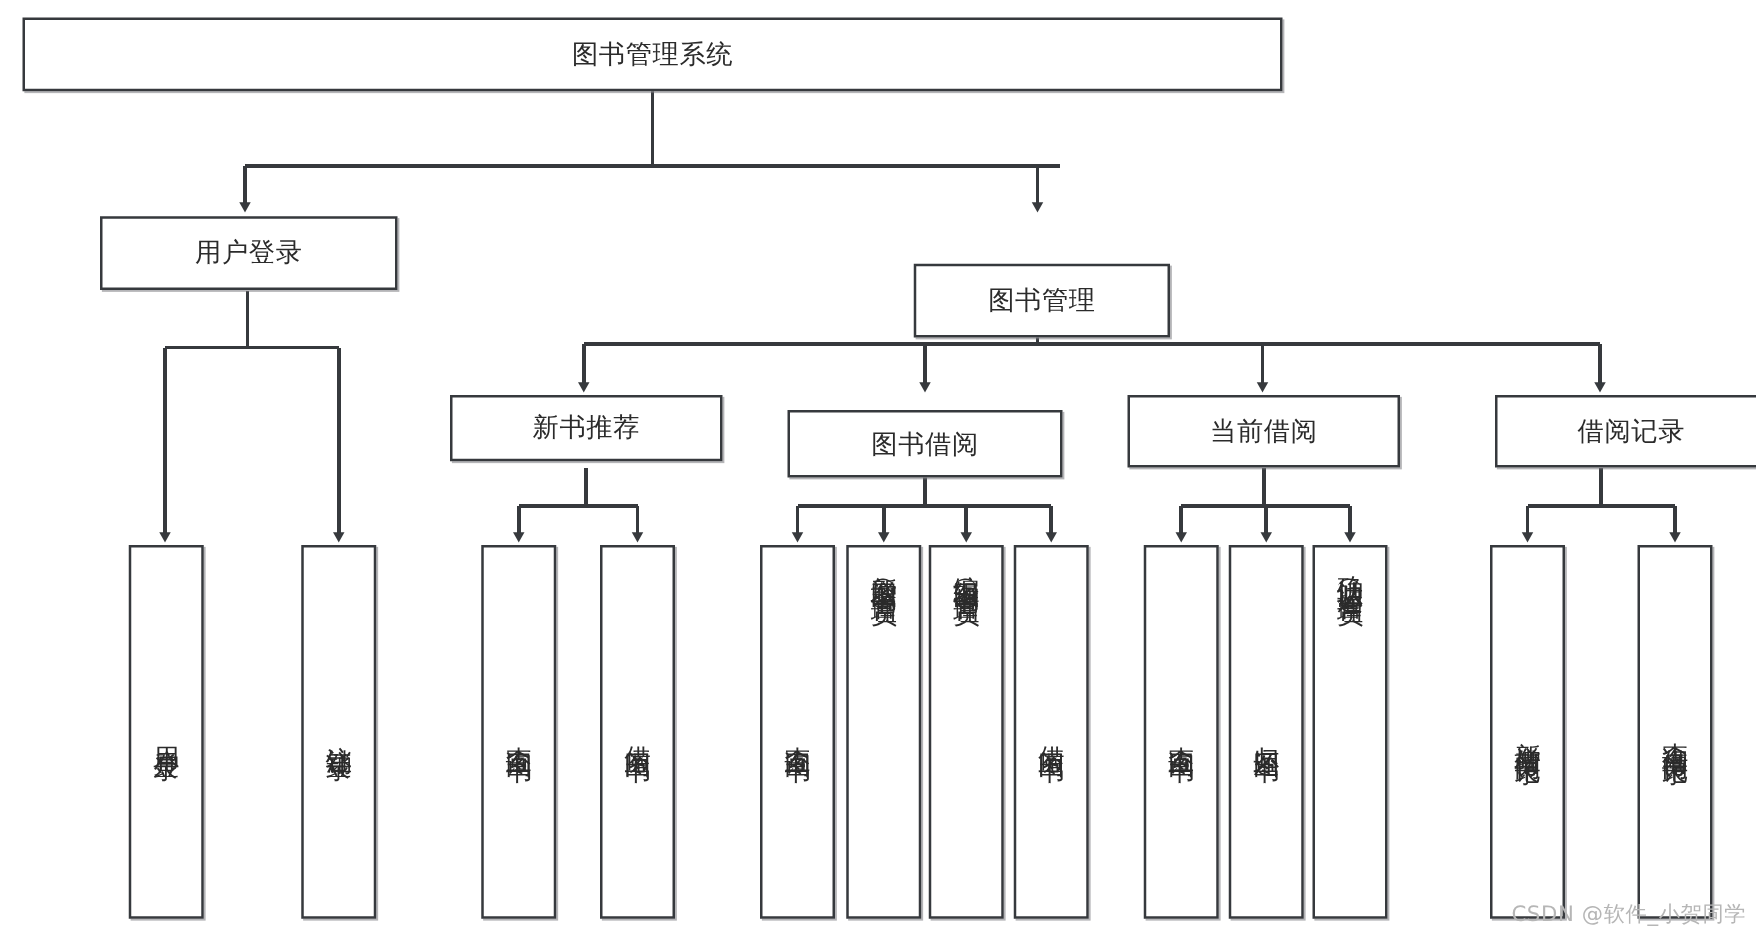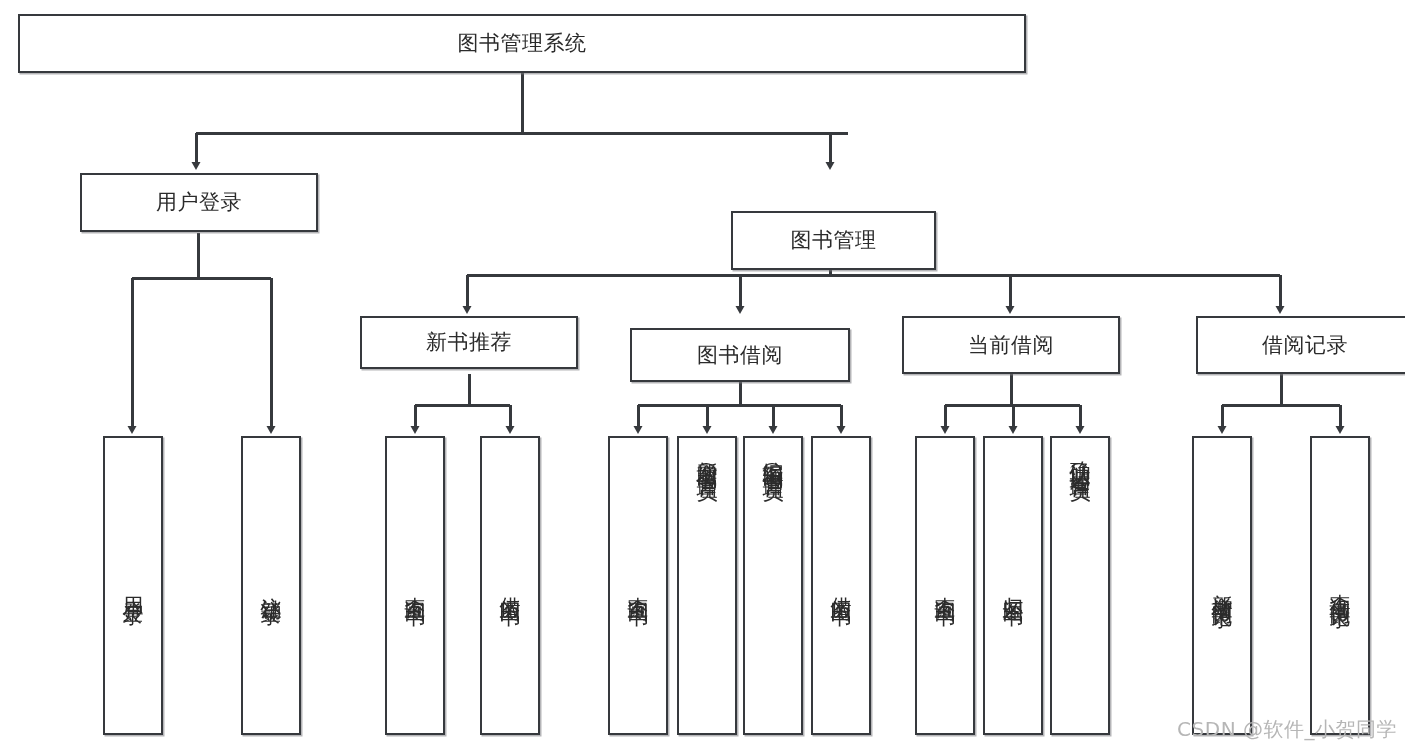--- a/index.html
+++ b/index.html
@@ -46,21 +46,21 @@
     writing-mode: vertical-rl;
     text-orientation: upright;
     letter-spacing: 3px;
     font-size: 21px;
     white-space: nowrap;
   }
   .watermark {
     position: absolute;
     right: 8px;
     bottom: 4px;
-    font-size: 20px;
+    font-size: 17px;
     color: #b6b6b6;
     white-space: nowrap;
     letter-spacing: 0.5px;
     pointer-events: none;
   }
 </style>
 </head>
 <body>
 
 <div id="canvas">

